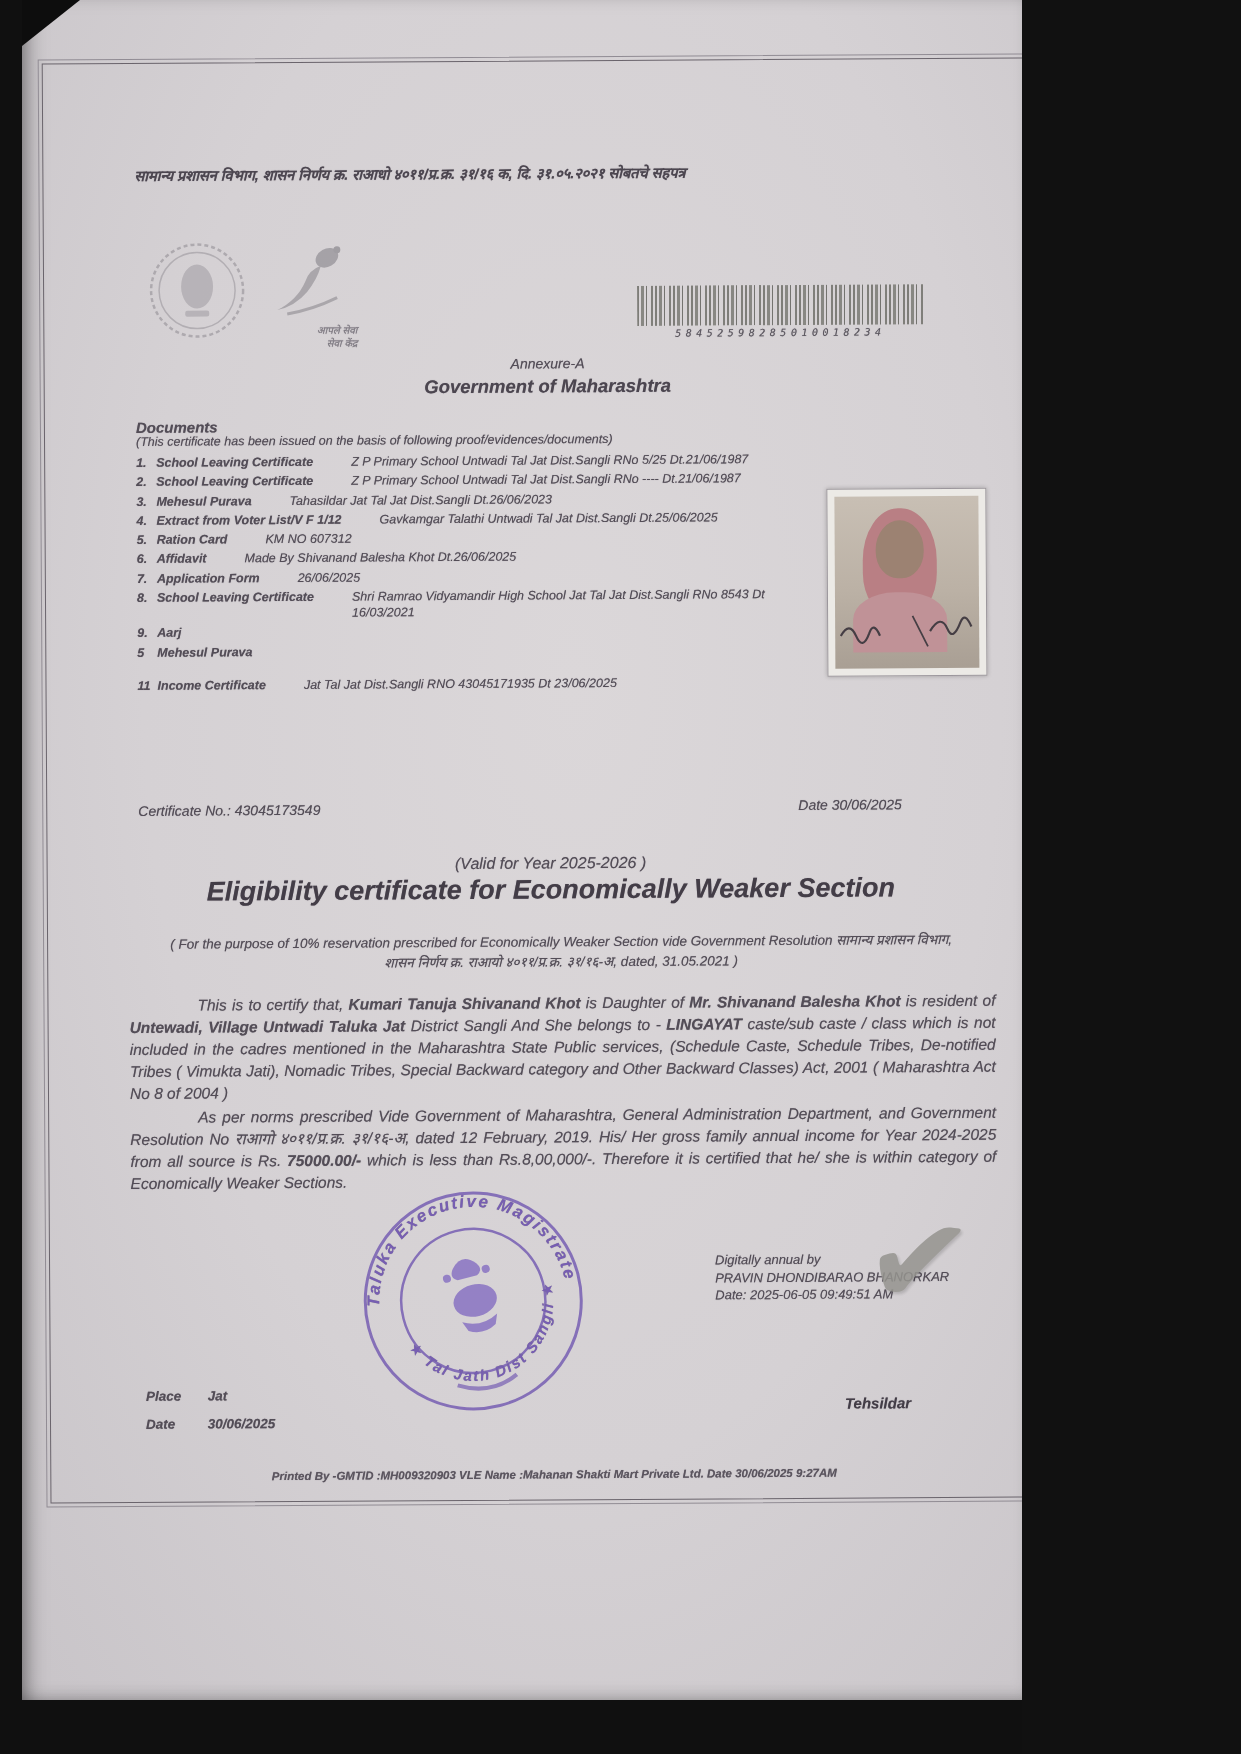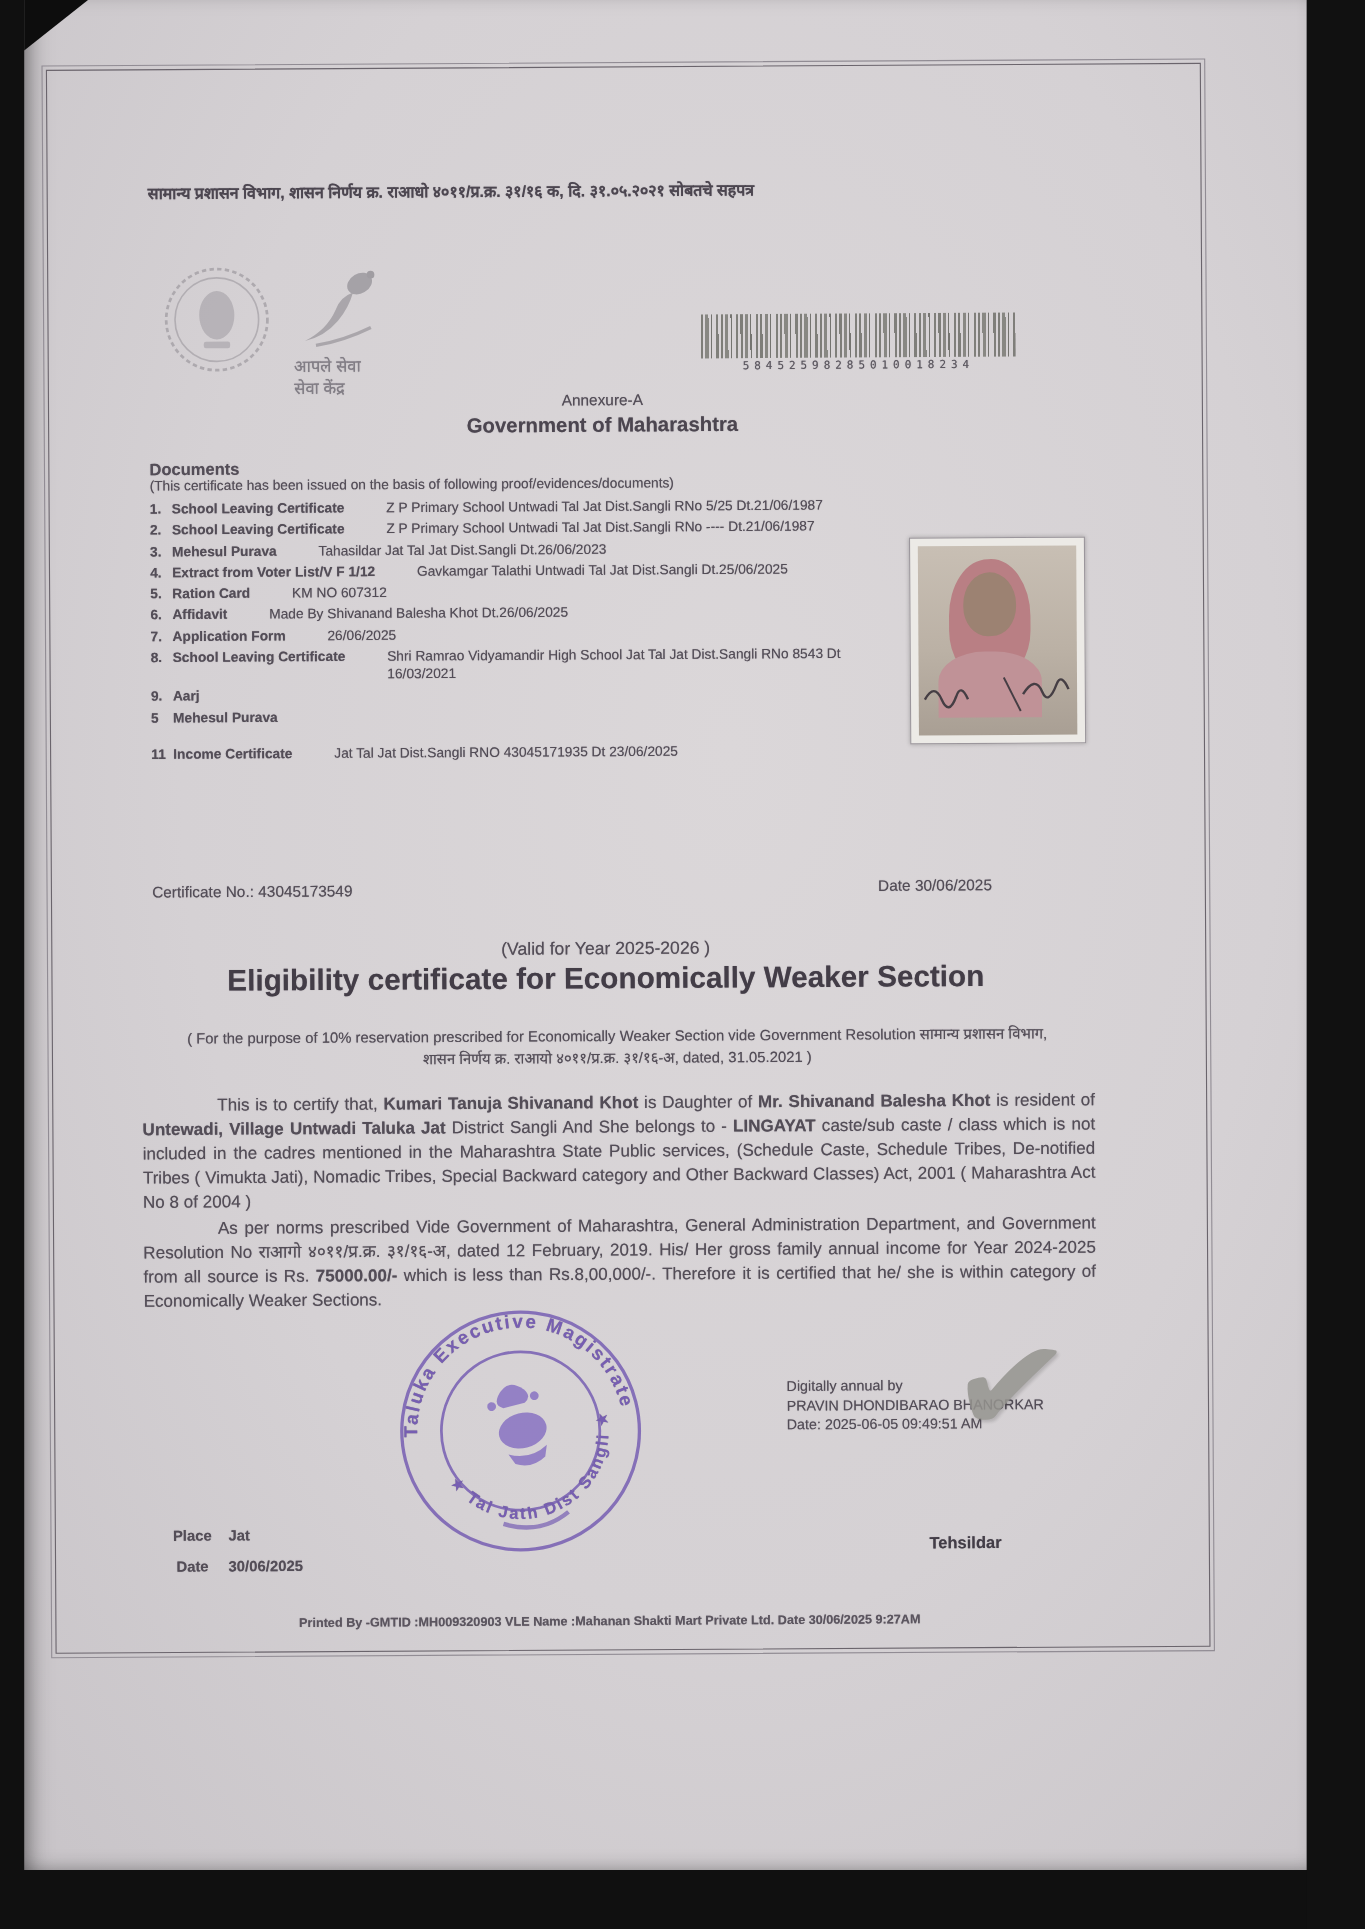--- a/index.html
+++ b/index.html
@@ -1,33 +1,33 @@
 <!DOCTYPE html>
 <html><head>
 <meta charset="utf-8">
 <style>
   html,body{margin:0;padding:0;background:#111;}
-  #canvas{position:relative;width:1188px;height:1754px;overflow:hidden;
-    background:#101010;font-family:"Liberation Sans","DejaVu Sans",sans-serif;}
+  #canvas{position:relative;width:1022px;height:1754px;overflow:hidden;
+    background:#101010;font-family:"Liberation Sans","DejaVu Sans",sans-serif;font-style:italic;}
   #paper{position:absolute;left:22px;top:0;right:0;bottom:54px;
     background:radial-gradient(ellipse at 55% 40%, #dbd7d9 0%, #d5d1d4 55%, #c8c4c8 100%);
     box-shadow:inset 14px 0 22px -12px rgba(0,0,0,.5), inset 0 -10px 18px -10px rgba(0,0,0,.25);}
   #corner-wedge{position:absolute;left:22px;top:0;width:0;height:0;
     border-top:46px solid #0d0d0d;border-right:58px solid transparent;}
   .tilt{position:absolute;left:0;top:0;width:1241px;height:1700px;
     transform:rotate(-0.35deg);transform-origin:50% 45%;
     color:#534d57;text-shadow:0 0 .7px rgba(83,77,87,.65);}
   #frame{position:absolute;left:46px;top:60px;width:1048px;height:1438px;
     border:1.5px solid #6a646c;outline:1px solid #918c94;outline-offset:3px;}
   .abs{position:absolute;}
   
   #gr-line{left:138px;top:162px;width:770px;font-size:14.5px;font-weight:bold;color:#4c4650;}
   #emblem{left:148px;top:232px;width:104px;height:116px;opacity:.55;}
   #seva-logo{left:260px;top:238px;width:104px;height:84px;opacity:.6;}
-  #seva-caption{left:270px;top:322px;width:90px;font-size:15px;line-height:1.3;color:#827e86;text-align:left;}
+  #seva-caption{left:270px;top:322px;width:90px;font-size:10px;line-height:1.3;color:#827e86;text-align:right;}
   #barcode{left:640px;top:286px;width:286px;height:40px;
     background:repeating-linear-gradient(90deg,#6e6e68 0 2px,transparent 2px 4px,#7a7a74 4px 7px,transparent 7px 9px,#63635e 9px 10px,transparent 10px 14px,#70706a 14px 16px,transparent 16px 18px);
     opacity:.85;}
   #barcode-number{left:640px;top:328px;width:286px;font-size:10px;letter-spacing:4.5px;
     font-family:"DejaVu Sans Mono",monospace;color:#5c5860;text-align:center;}
   #annexure{left:0;top:355px;width:1100px;text-align:center;font-size:14px;}
   #govt{left:0;top:375px;width:1100px;text-align:center;font-size:18.5px;font-weight:600;color:#4c4650;}
   
   #docs-heading{left:138px;top:416px;font-size:15px;font-weight:bold;}
   #docs-note{left:138px;top:432px;font-size:12.5px;}
@@ -63,21 +63,21 @@
   
   #sig-block{left:712px;top:1252px;font-size:13px;line-height:1.35;}
   #sig-check{left:862px;top:1188px;font-size:128px;color:#95948f;opacity:.85;
     transform:rotate(6deg);text-shadow:2px 2px 3px rgba(0,0,0,.18);}
   
   #stamp{left:338px;top:1168px;width:264px;height:264px;opacity:.88;
     transform:rotate(-14deg);}
   
   #place-row{left:142px;top:1386px;font-size:13.5px;font-weight:bold;}
   #date-row{left:142px;top:1414px;font-size:13.5px;font-weight:bold;}
-  .pd-label{display:inline-block;width:58px;text-align:center;}
+  .pd-label{display:inline-block;width:58px;}
   #tehsildar{left:841px;top:1396px;font-size:15px;font-weight:bold;color:#433d47;}
   #print-line{left:0;top:1468px;width:1100px;text-align:center;font-size:11.5px;font-weight:bold;color:#5b555f;}
 </style>
 </head>
 <body>
 
 <div id="canvas">
   <div id="paper"></div>
   <div id="corner-wedge"></div>
 

